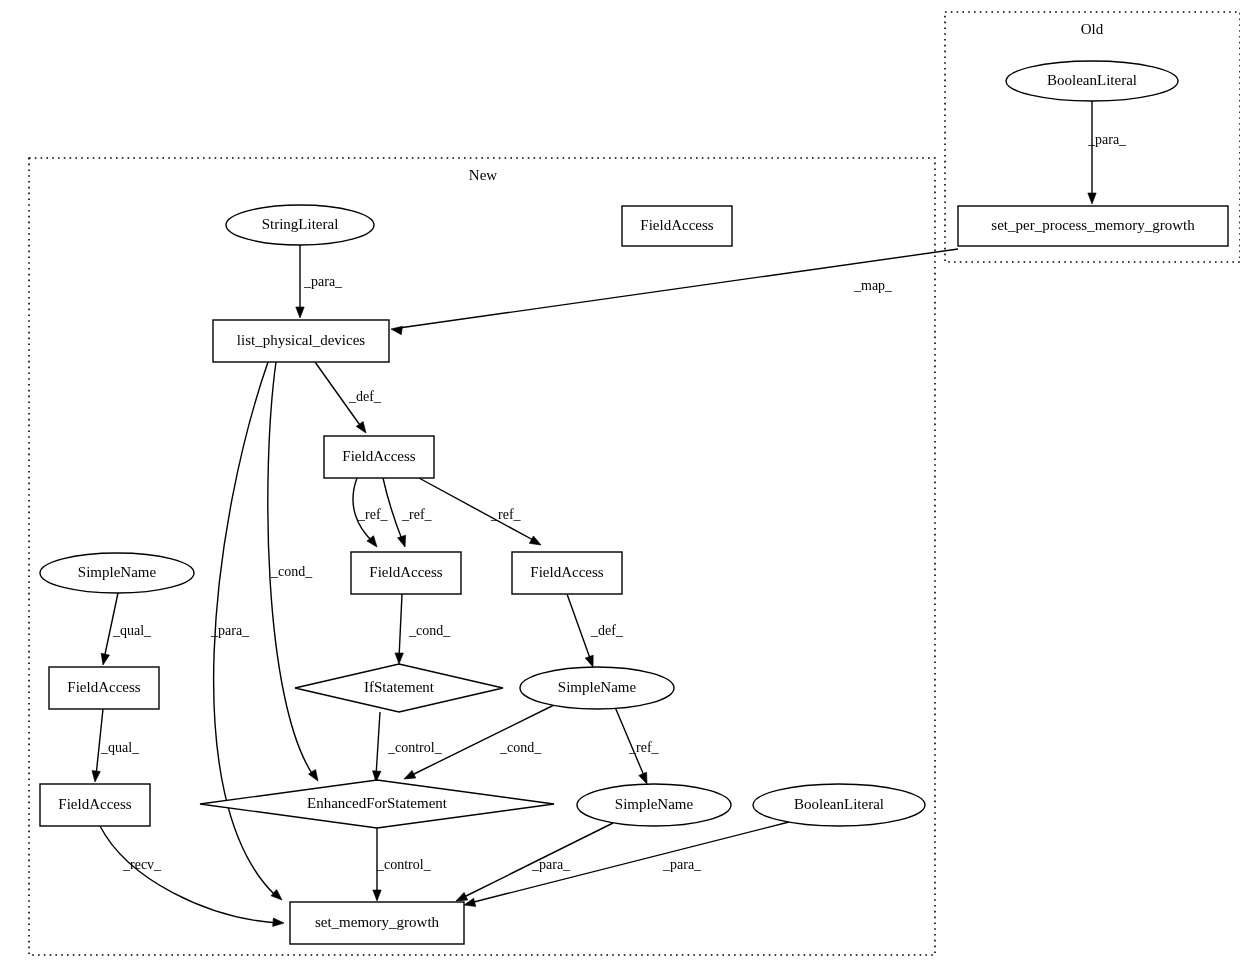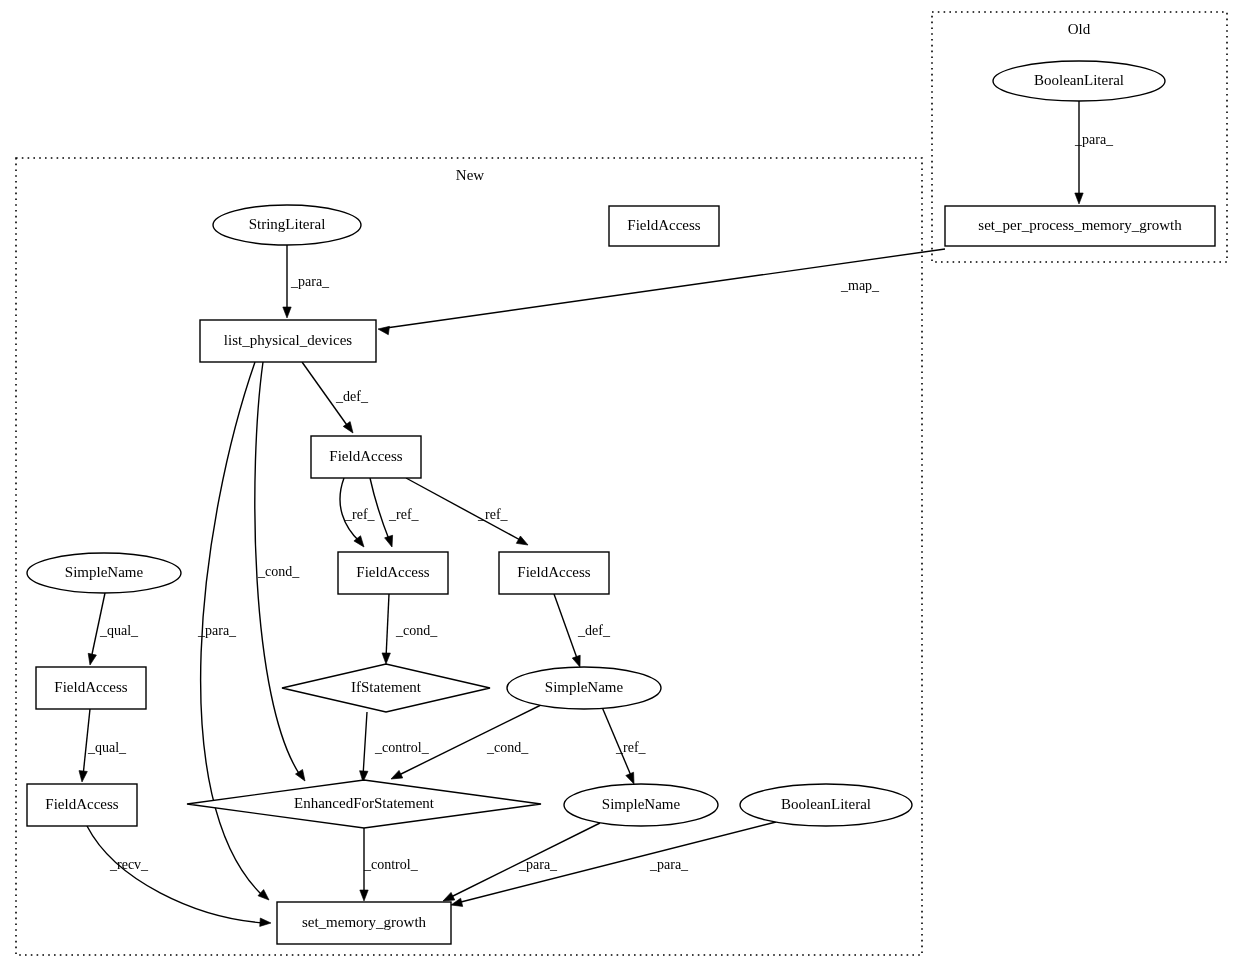--- a/index.html
+++ b/index.html
@@ -10,20 +10,21 @@
   body {
     width: 1240px;
     height: 972px;
     font-family: "Liberation Serif", "DejaVu Serif", serif;
     overflow: hidden;
   }
   #graph-root {
     position: relative;
     width: 996px;
     height: 972px;
+    padding-left: 13px;
   }
   svg#graph-canvas {
     display: block;
     width: 1240px;
     height: 972px;
   }
   .node-shape {
     fill: #ffffff;
     stroke: #000000;
     stroke-width: 1.4;

